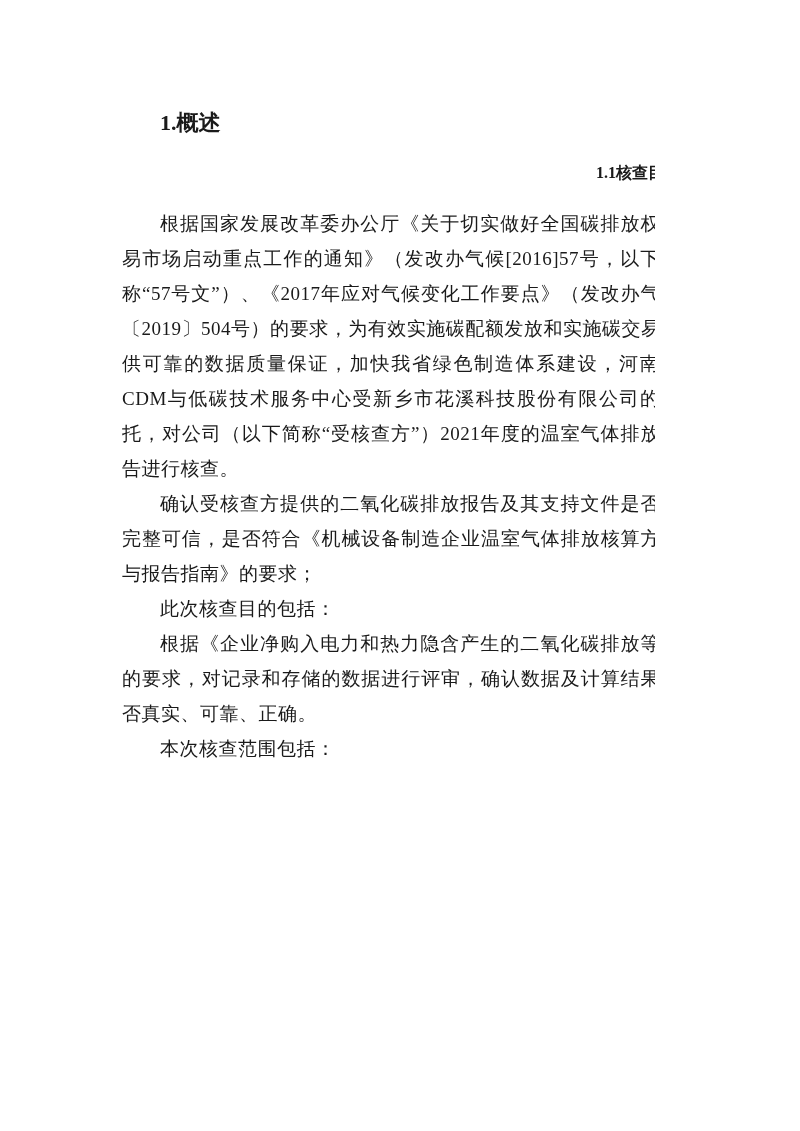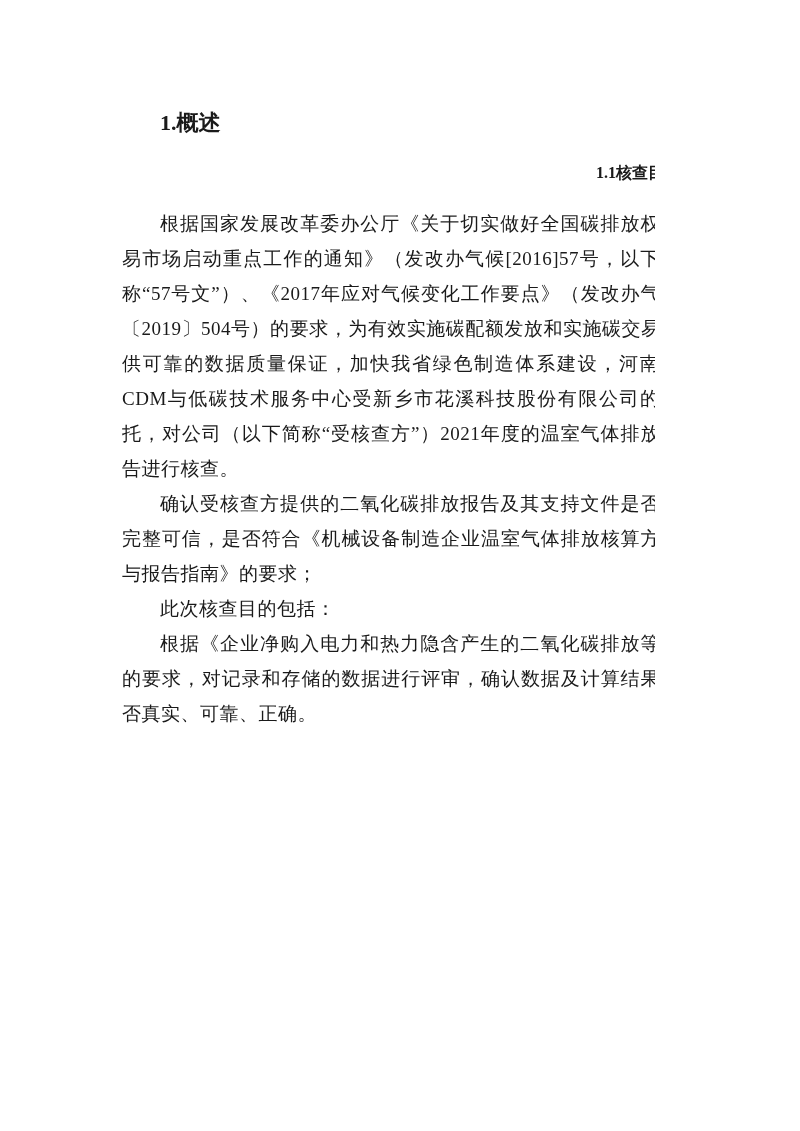--- a/index.html
+++ b/index.html
@@ -63,16 +63,17 @@
 
     <p class="doc-p">根据国家发展改革委办公厅《关于切实做好全国碳排放权交易市场启动重点工作的通知》（发改办气候[2016]57号，以下简称“57号文”）、《2017年应对气候变化工作要点》（发改办气候〔2019〕504号）的要求，为有效实施碳配额发放和实施碳交易提供可靠的数据质量保证，加快我省绿色制造体系建设，河南省CDM与低碳技术服务中心受新乡市花溪科技股份有限公司的委托，对公司（以下简称“受核查方”）2021年度的温室气体排放报告进行核查。</p>
 
     <p class="doc-p">确认受核查方提供的二氧化碳排放报告及其支持文件是否是完整可信，是否符合《机械设备制造企业温室气体排放核算方法与报告指南》的要求；</p>
 
     <p class="doc-p">此次核查目的包括：</p>
 
     <p class="doc-p">根据《企业净购入电力和热力隐含产生的二氧化碳排放等》的要求，对记录和存储的数据进行评审，确认数据及计算结果是否真实、可靠、正确。</p>
 
 
+    <p class="doc-p">本次核查范围包括：</p>
 
 
   </div>
 </div>
 
 </body></html>

